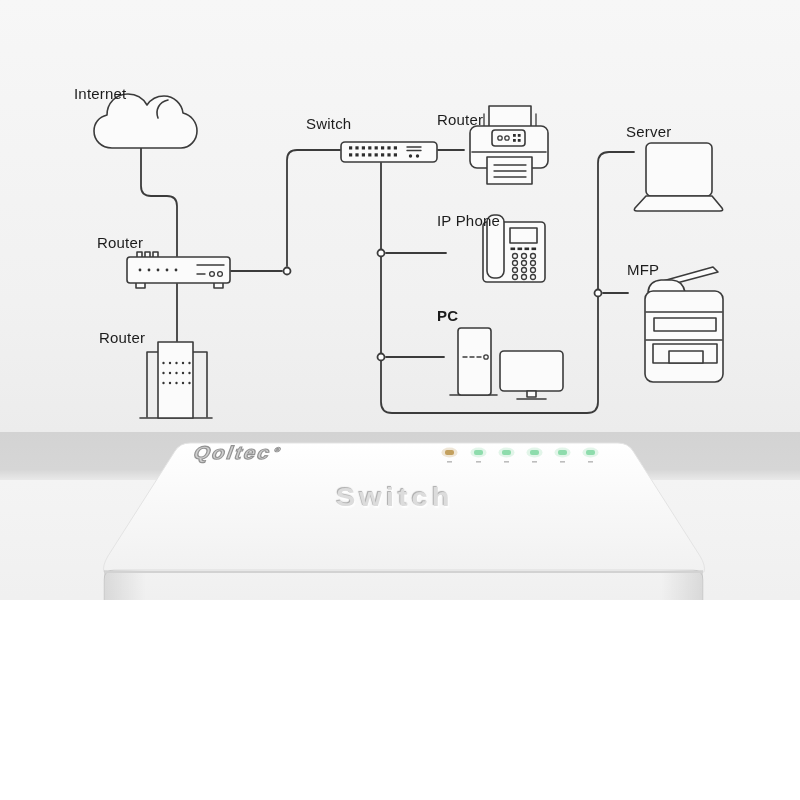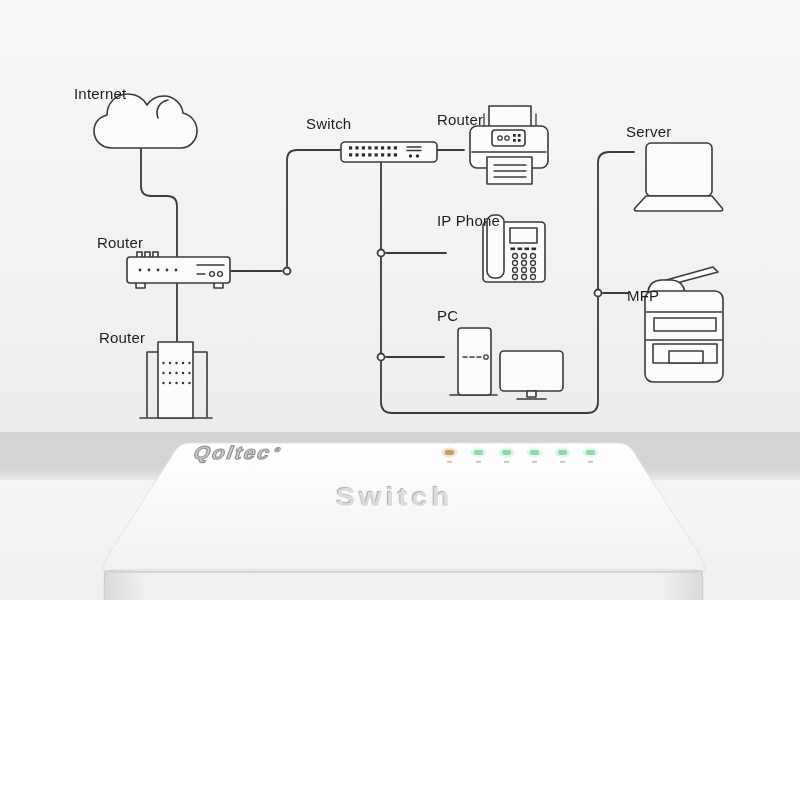--- a/index.html
+++ b/index.html
@@ -19,23 +19,23 @@
   .product-svg{position:absolute;left:0;top:430px;width:800px;height:340px;}
 
   .lbl{position:absolute;font-size:15px;line-height:1.15;color:#1c1c1c;
     letter-spacing:.2px;white-space:nowrap;}
   .lbl-internet{left:74px;top:85px;}
   .lbl-router{left:97px;top:234px;}
   .lbl-server{left:99px;top:329px;}
   .lbl-switch{left:306px;top:115px;}
   .lbl-printer{left:437px;top:111px;}
   .lbl-ip-phone{left:437px;top:212px;}
-  .lbl-pc{left:437px;top:307px;}
+  .lbl-pc{left:437px;top:307px;font-weight:bold;}
   .lbl-laptop{left:626px;top:123px;}
-  .lbl-mfp{left:627px;top:261px;margin-top:26px;}
+  .lbl-mfp{left:627px;top:261px;}
 
   .qoltec-logo{
     position:absolute;left:198px;top:442px;width:190px;height:24px;
     font-size:21px;font-weight:bold;letter-spacing:2px;
     color:#cfcfcf;-webkit-text-stroke:1.2px #929292;
     transform:skewX(-20deg) scaleY(.88);transform-origin:left top;
   }
   .qoltec-logo sup{font-size:8px;-webkit-text-stroke:.6px #929292;margin-left:2px;}
   .switch-embossed{
     position:absolute;left:336px;top:481px;width:160px;

